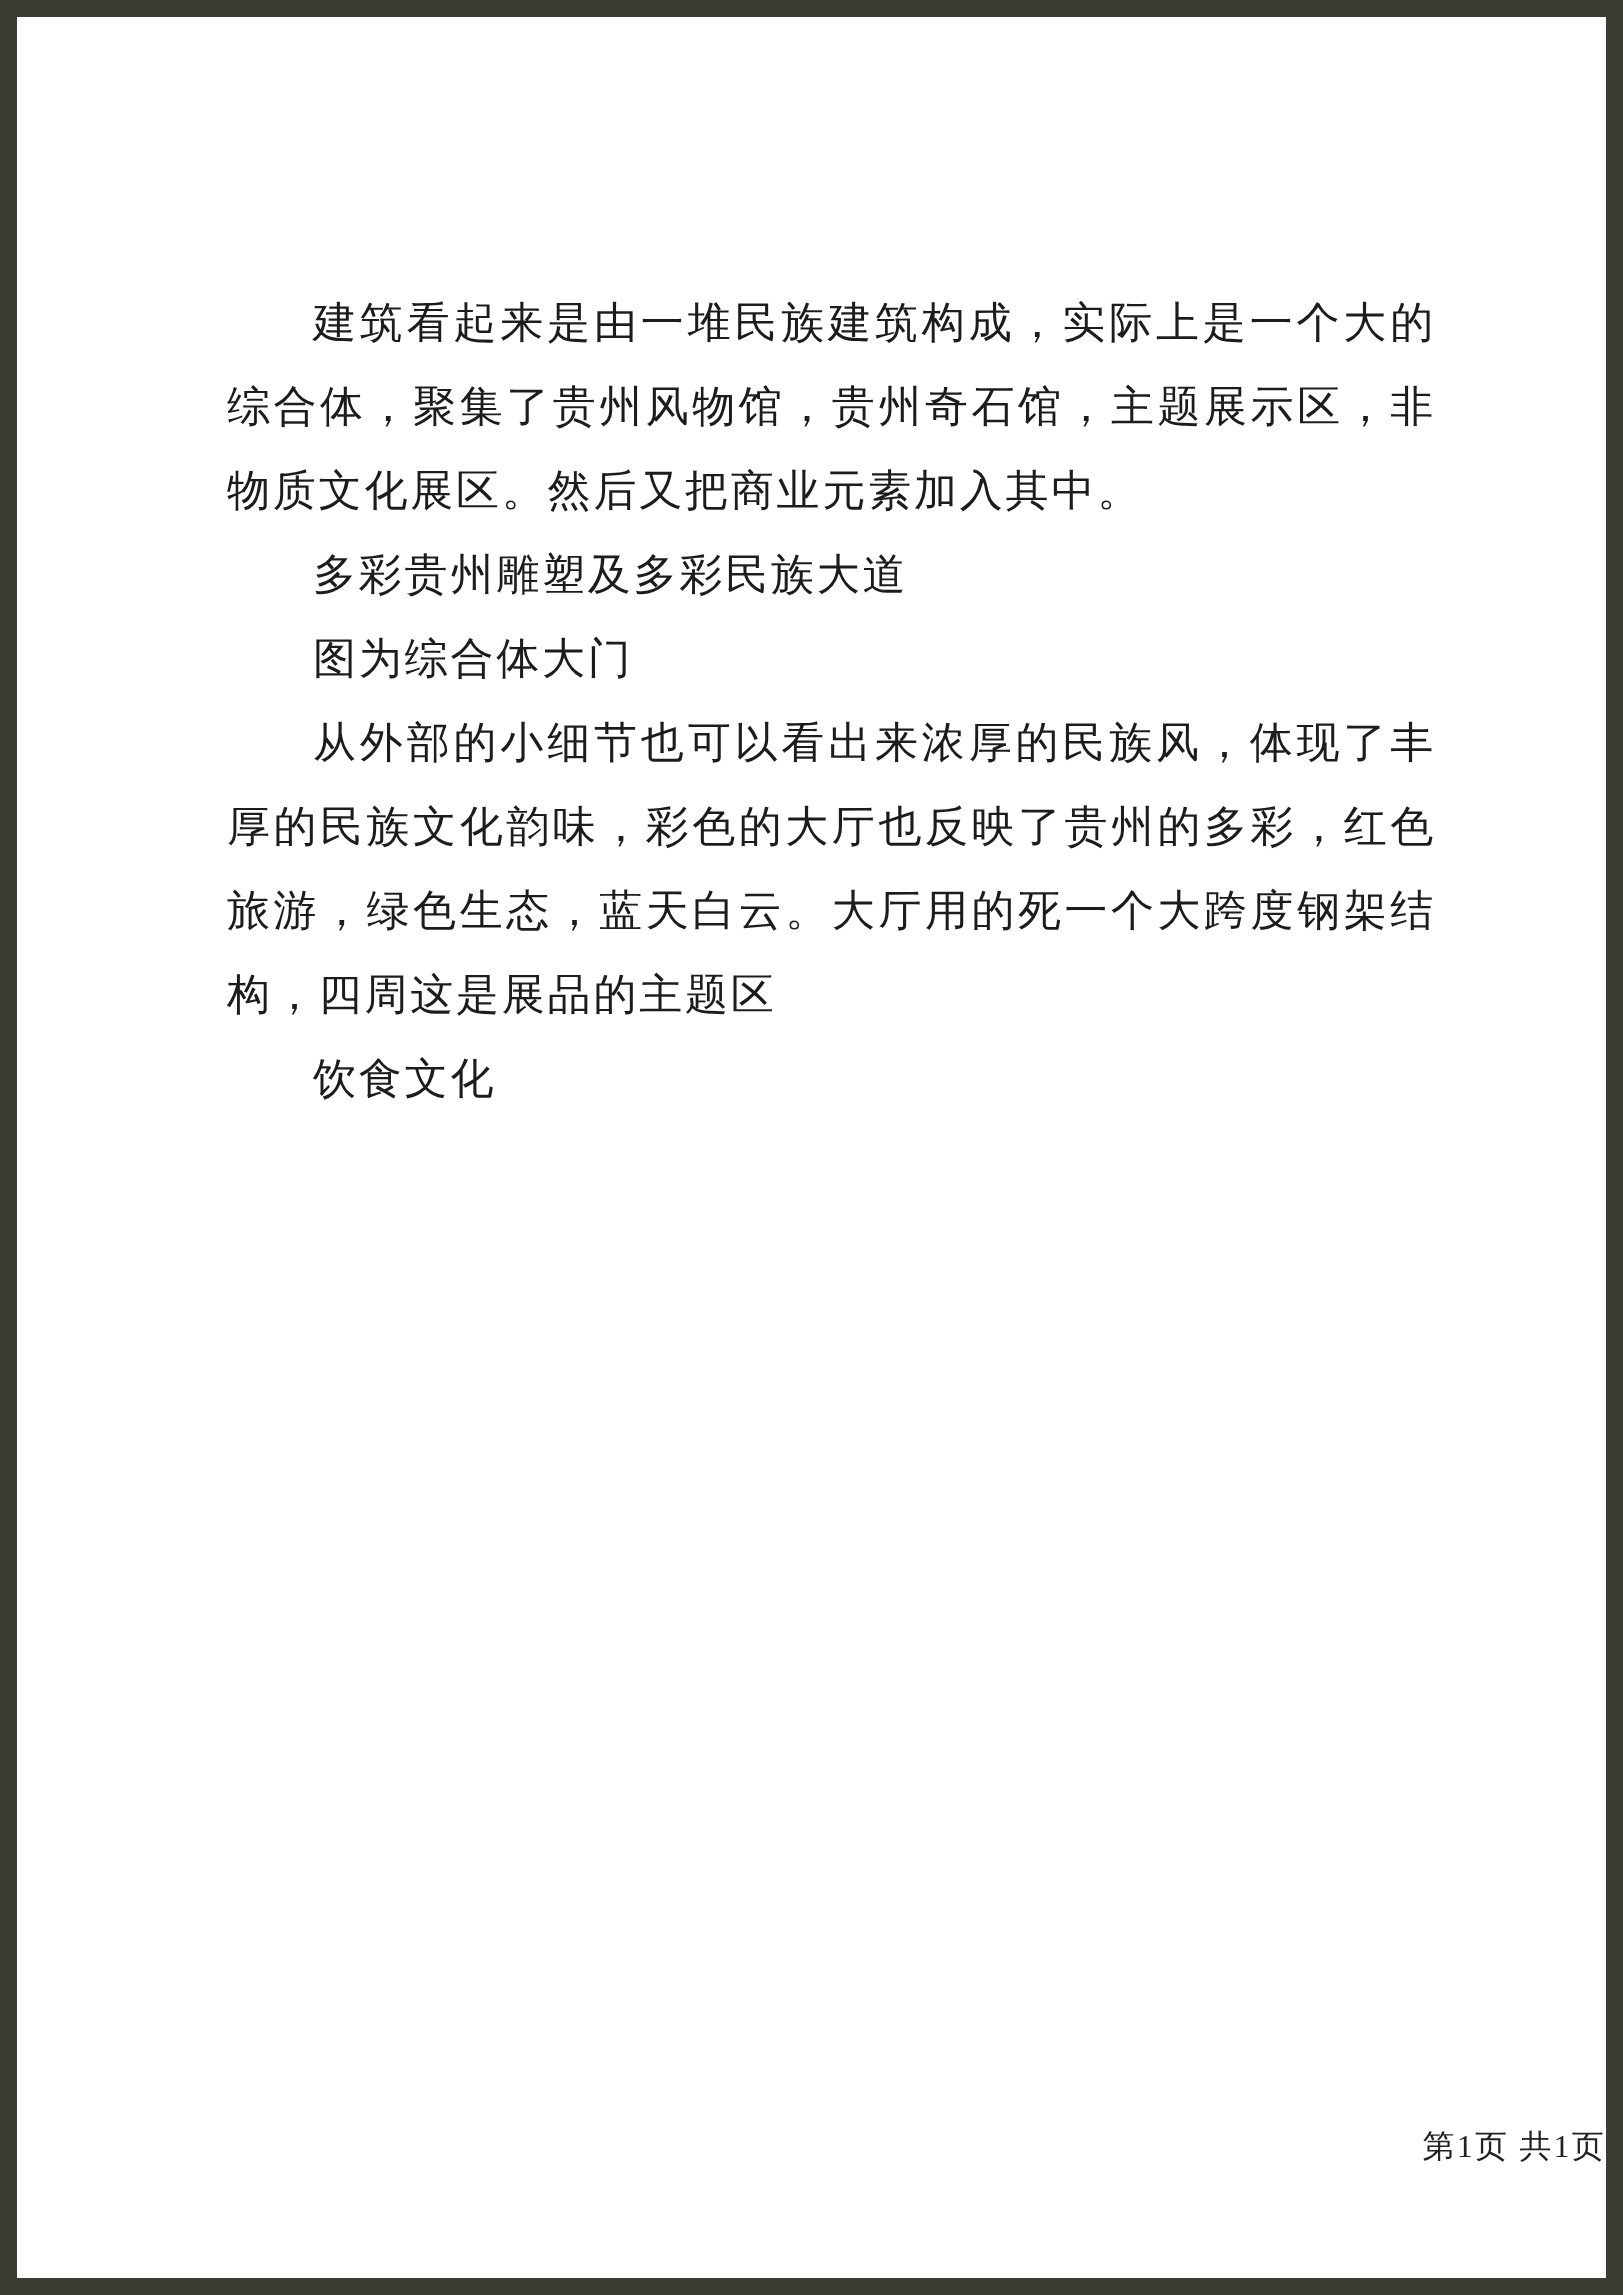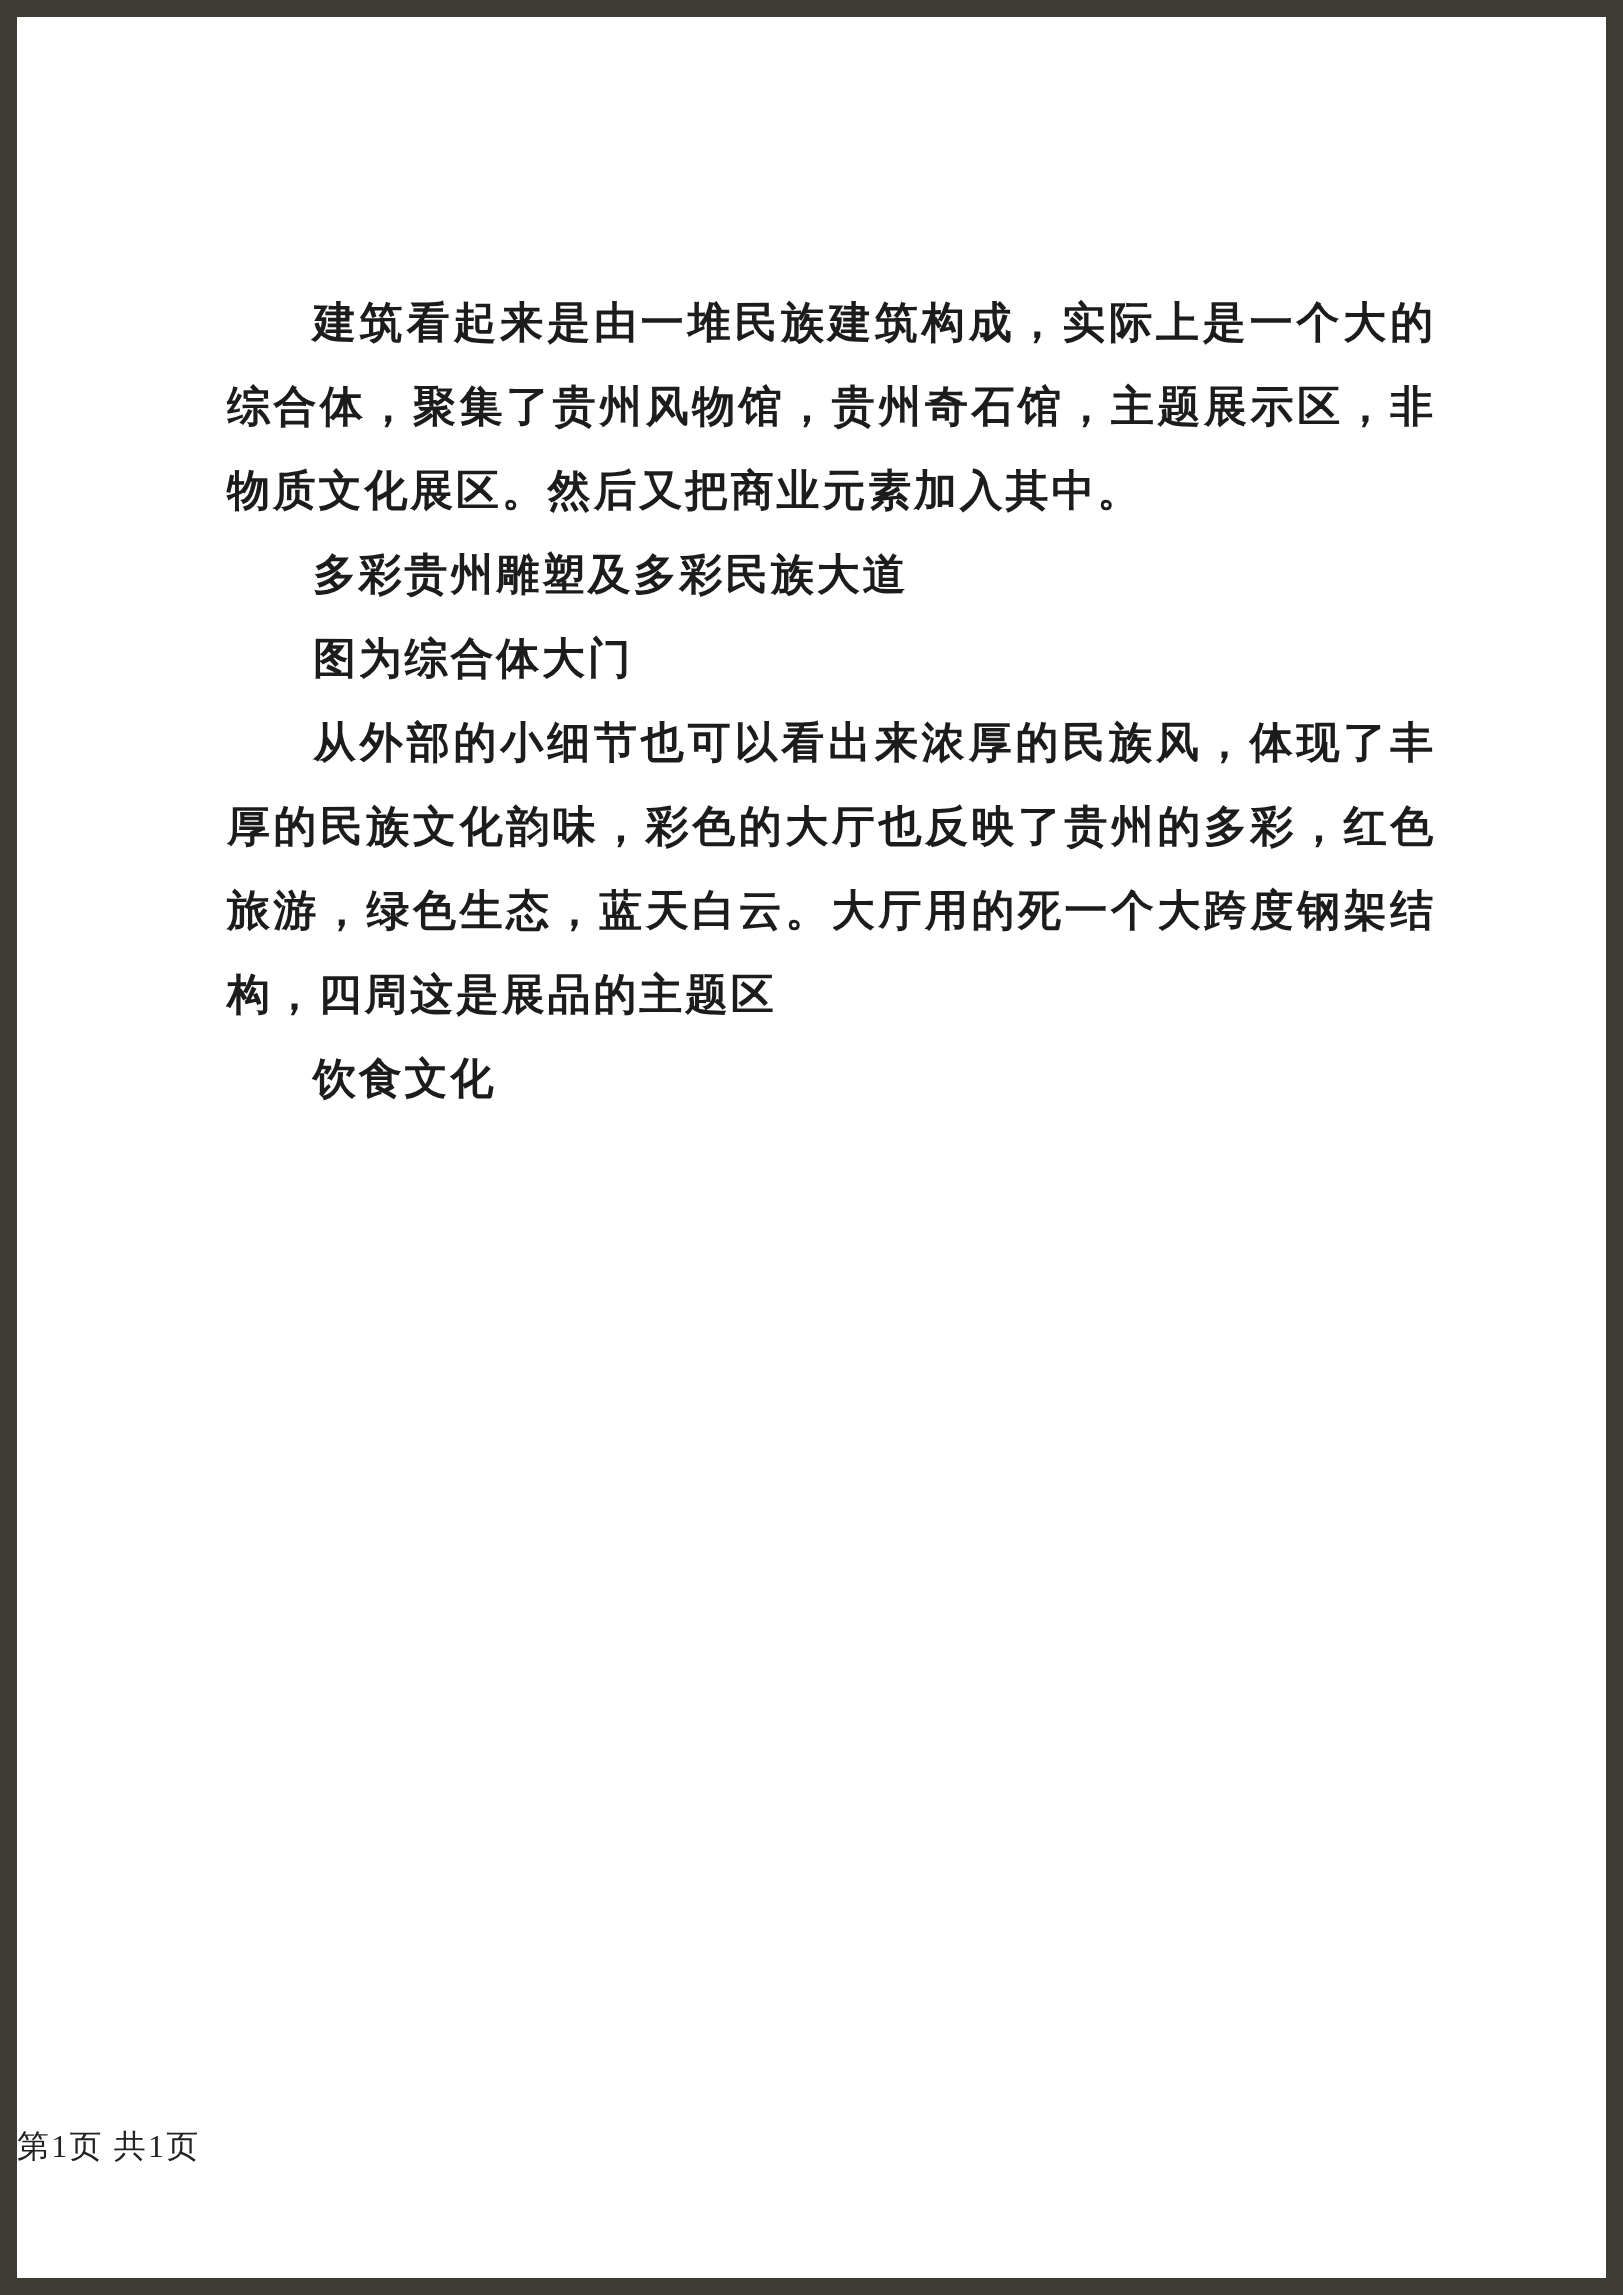--- a/index.html
+++ b/index.html
@@ -25,35 +25,34 @@
   .content {
     position: absolute;
     left: 210px;
     top: 264px;
     width: 1209px;
     color: #1c1c1c;
     font-size: 43px;
     line-height: 84px;
     letter-spacing: 2.8px;
     text-align: justify;
-    font-weight: bold;
   }
 
   .content p {
     margin: 0;
     text-indent: 2em; 
   }
 
   
   .footer {
     position: absolute;
     left: 0;
     right: 0;
     bottom: 109px;
-    text-align: left;
+    text-align: right;
     font-size: 32px;
     letter-spacing: 2.2px;
     color: #222222;
     font-family: "Liberation Serif", "DejaVu Serif", serif;
   }
 </style>
 </head>
 <body>
 
 <div class="page">

